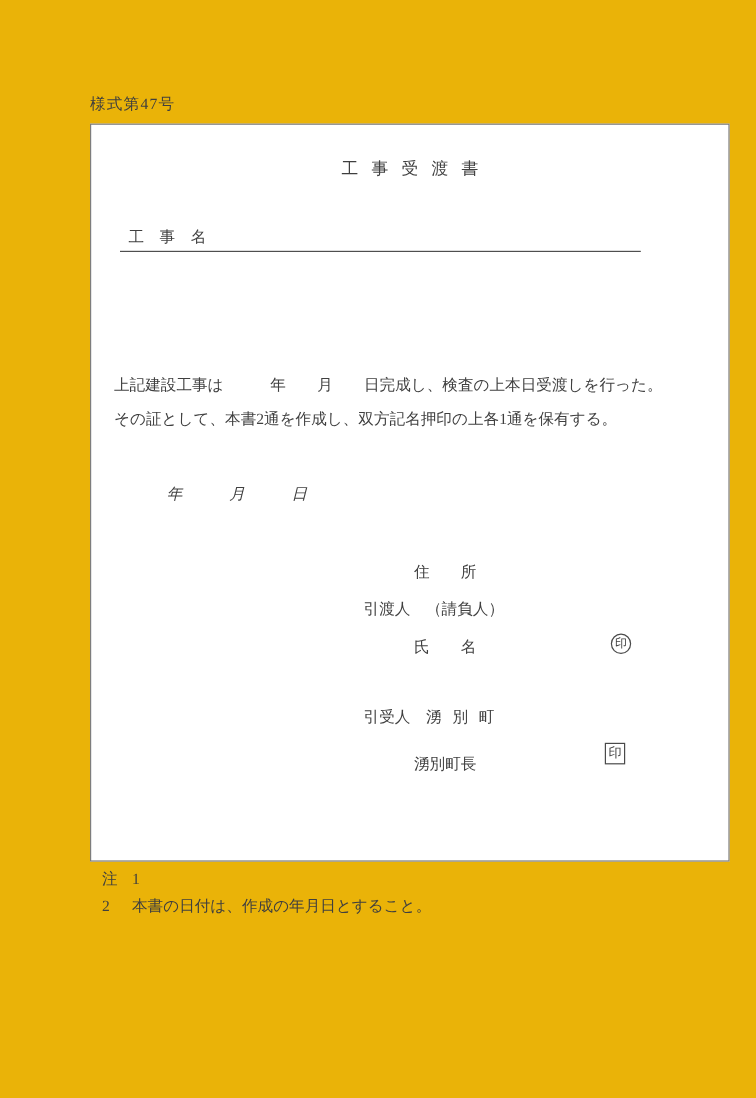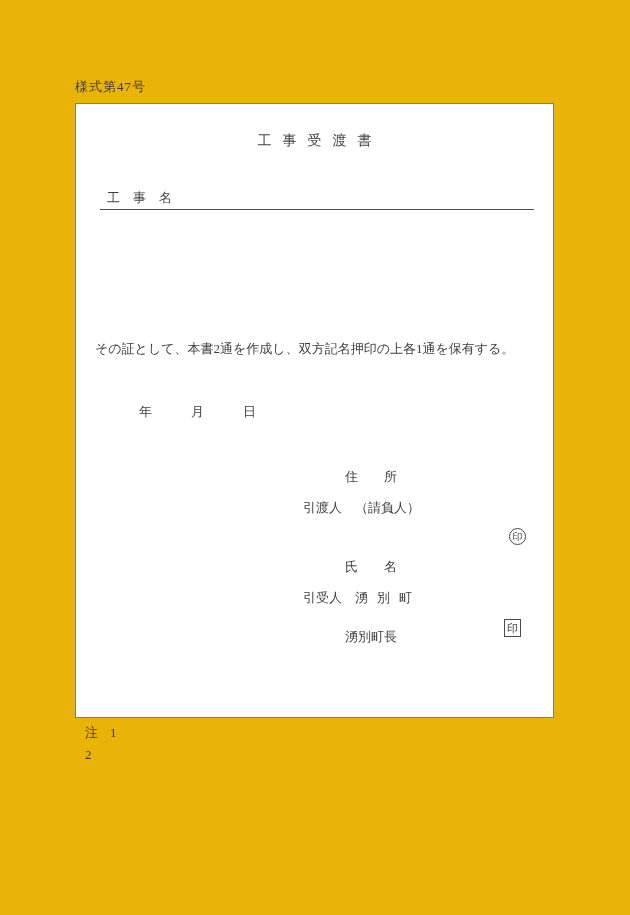--- a/index.html
+++ b/index.html
@@ -12,21 +12,21 @@
   }
   .page { position: relative; width: 630px; height: 915px; background: #eab308; }
 
   .form-number {
     position: absolute; left: 75px; top: 78px;
     font-size: 13px; letter-spacing: 1px;
   }
 
   .doc-box {
     position: absolute; left: 75px; top: 103px;
-    width: 479px; height: 615px;
+    width: 533px; height: 615px;
     border: 1px solid #7d7d7d;
     background: #ffffff;
   }
 
   .doc-title {
     position: absolute; top: 28px; left: 0; width: 100%;
     text-align: center;
     font-size: 14px; letter-spacing: 11px; padding-left: 11px;
     color: #3f3f3f;
   }
@@ -41,26 +41,26 @@
   }
   .field-name { top: 86px; }
   .field-name .field-label { letter-spacing: 13px; }
   .field-location { top: 146px; }
   .field-location .field-label { letter-spacing: 9px; }
 
   .para { position: absolute; left: 19px; font-size: 13px; white-space: nowrap; }
   .para-1 { top: 208px; }
   .para-2 { top: 236px; }
 
-  .date-line { position: absolute; left: 63px; top: 299px; font-size: 13px; white-space: nowrap; }
+  .date-line { position: absolute; left: 63px; top: 299px; font-size: 13px; white-space: nowrap; font-style: italic; }
 
   .sig-line { position: absolute; font-size: 13px; white-space: nowrap; }
   .sig-address   { left: 269px; top: 364px; }
   .sig-deliverer { left: 227px; top: 395px; }
-  .sig-name      { left: 269px; top: 426px; margin-top: 28px; }
+  .sig-name      { left: 269px; top: 426px; }
   .sig-receiver  { left: 227px; top: 485px; }
   .sig-mayor     { left: 269px; top: 524px; }
   .party-spaced { letter-spacing: 9px; }
   .role-gap { display: inline-block; width: 13px; }
 
   .seal {
     position: absolute;
     width: 17px; height: 17px;
     border: 1px solid #4a4a4a;
     font-size: 10px; line-height: 15px; text-align: center;
@@ -88,20 +88,21 @@
 
   <div class="doc-box">
 
     <div class="doc-title">工事受渡書</div>
 
     <div class="field-row field-name">
       <span class="field-label">工事名</span>
     </div>
 
 
+    <div class="para para-1">上記建設工事は　　　年　　月　　日完成し、検査の上本日受渡しを行った。</div>
     <div class="para para-2">その証として、本書2通を作成し、双方記名押印の上各1通を保有する。</div>
 
     <div class="date-line">年　　　月　　　日</div>
 
     <div class="sig-line sig-address">住　　所</div>
 
     <div class="sig-line sig-deliverer">
       <span>引渡人</span><span class="role-gap"></span><span>（請負人）</span>
     </div>
 
@@ -117,15 +118,16 @@
 
     <div class="seal seal-square">印</div>
 
   </div>
 
   <div class="notes">
     <span class="cell">注</span>
     <span class="cell">1</span>
     <span class="cell"></span>
     <span class="cell">2</span>
+    <span class="cell">本書の日付は、作成の年月日とすること。</span>
   </div>
 
 </div>
 
 </body></html>

